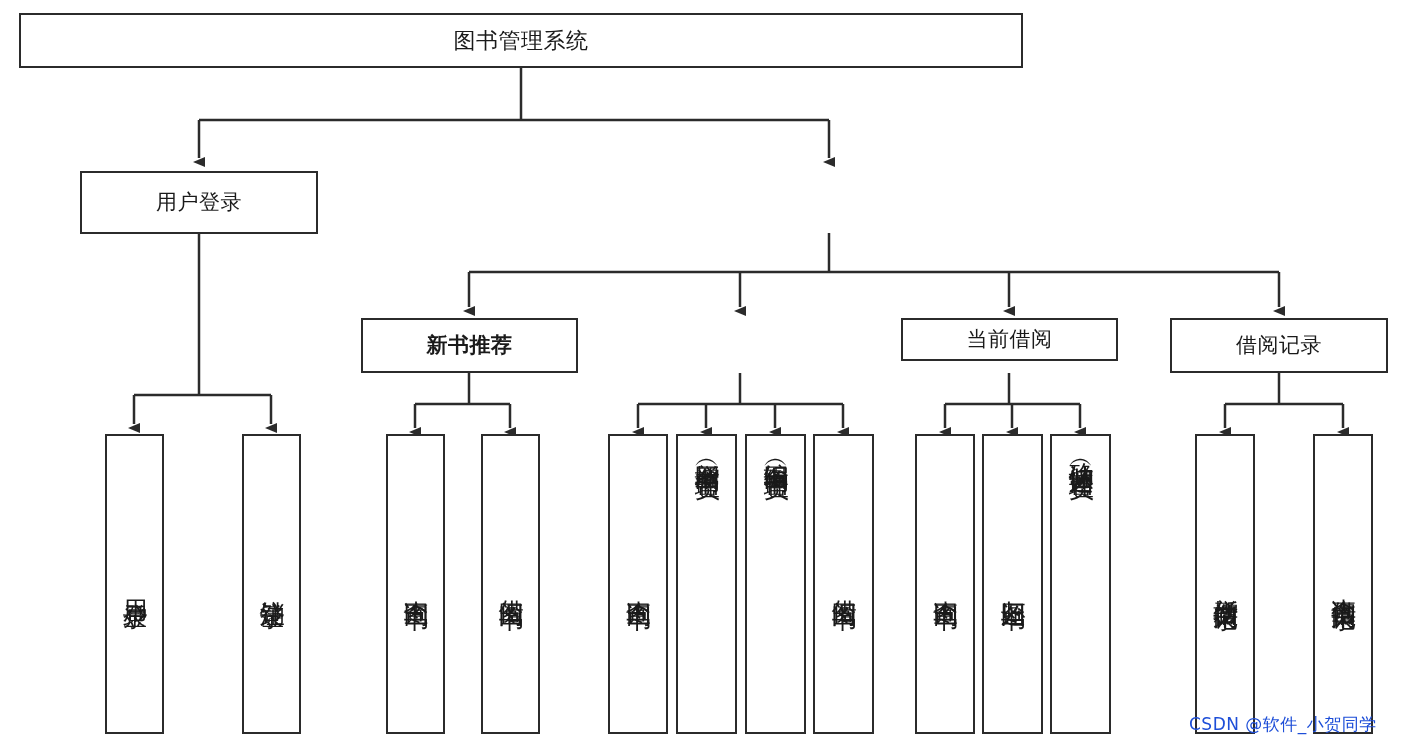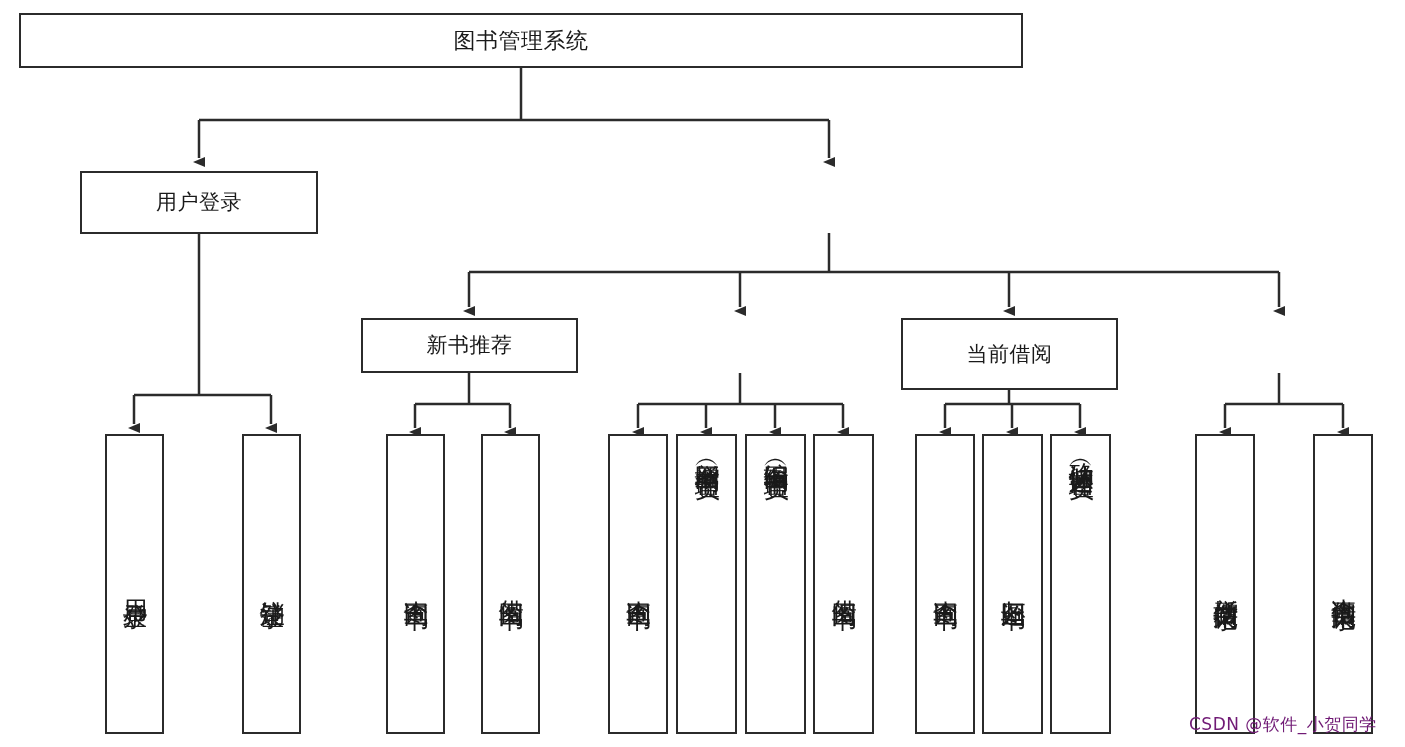--- a/index.html
+++ b/index.html
@@ -63,21 +63,21 @@
   }
   .node.vert.mid {
     align-items: center;
     padding-top: 0;
   }
   #watermark {
     position: absolute;
     left: 1189px;
     top: 713px;
     font-size: 17px;
-    color: #701a75;
+    color: #1d4ed8;
     white-space: nowrap;
     letter-spacing: 0.5px;
   }
 </style>
 </head>
 <body>
 
 <div id="canvas">
 
   <svg id="wires" viewBox="0 0 1405 747">
@@ -133,25 +133,28 @@
   </svg>
 
   <div class="node horiz root" style="left:19px; top:13px; width:1004px; height:55px;">
     <span class="lbl">图书管理系统</span>
   </div>
 
   <div class="node horiz" style="left:80px; top:171px; width:238px; height:63px;">
     <span class="lbl">用户登录</span>
   </div>
 
-  <div class="node horiz" style="left:361px; top:318px; width:217px; height:55px;">
+  <div class="node horiz" style="left:361px; top:318px; width:217px; height:55px;font-weight:bold;">
     <span class="lbl">新书推荐</span>
   </div>
-  <div class="node horiz" style="left:901px; top:318px; width:217px; height:72px;">
+  <div class="node horiz" style="left:901px; top:318px; width:217px; height:43px;">
     <span class="lbl">当前借阅</span>
+  </div>
+  <div class="node horiz" style="left:1170px; top:318px; width:218px; height:55px;">
+    <span class="lbl">借阅记录</span>
   </div>
 
   <div class="node vert mid" style="left:105px; top:434px; width:59px; height:300px;">
     <span class="lbl">用户登录</span>
   </div>
   <div class="node vert mid" style="left:242px; top:434px; width:59px; height:300px;">
     <span class="lbl">注销登录</span>
   </div>
 
   <div class="node vert mid" style="left:386px; top:434px; width:59px; height:300px;">

